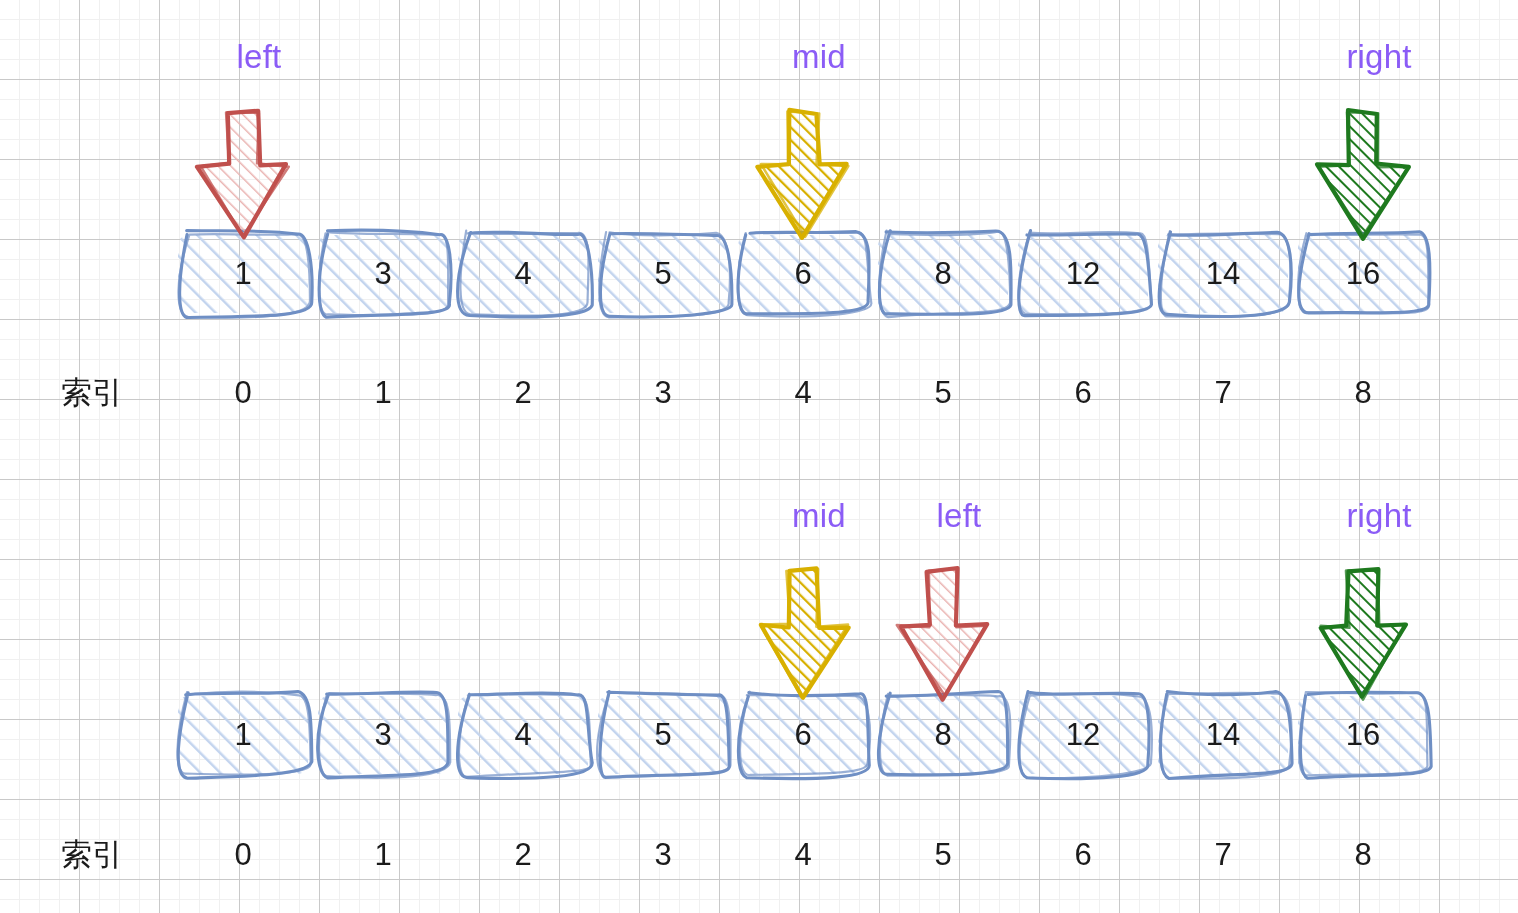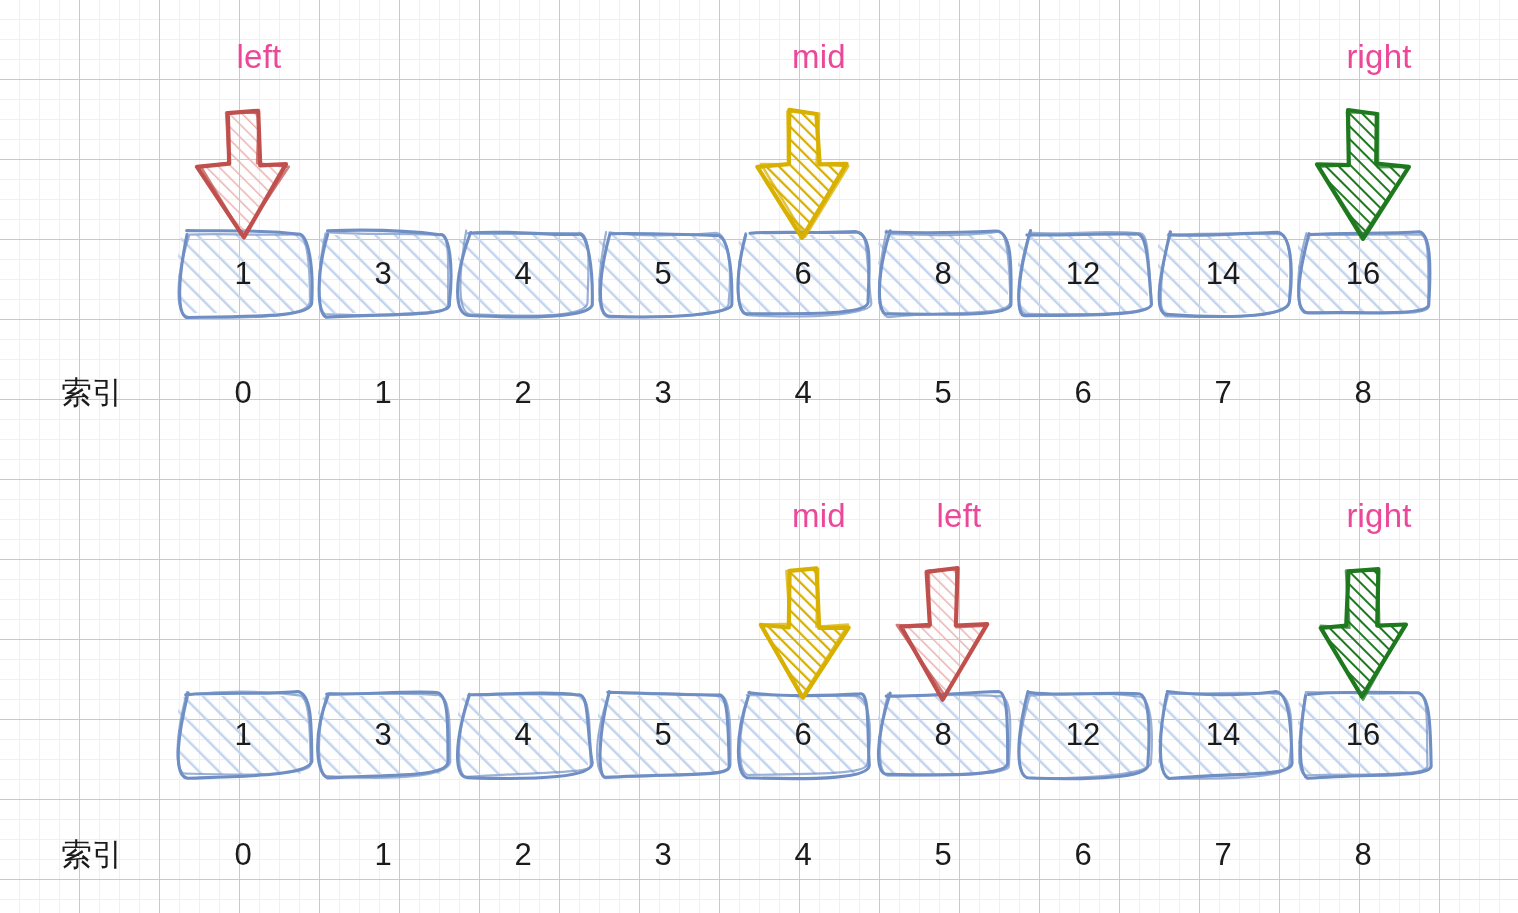--- a/index.html
+++ b/index.html
@@ -25,21 +25,21 @@
       20px 20px;
     background-position:-1px -1px,-1px -1px,-1px -1px,-1px -1px;
   }
   #stage{position:absolute;inset:0;}
   svg.layer{position:absolute;left:0;top:0;width:1518px;height:913px;overflow:visible;}
 
   
   .ptr-label{
     position:absolute;
     font-size:33px;
-    color:#ec4899;
+    color:#8b5cf6;
     white-space:nowrap;
     transform:translateX(-50%);
     letter-spacing:.2px;
     padding-left:32px;
   }
   .cell-value{
     position:absolute;
     font-size:31px;
     color:#1b1b1b;
     white-space:nowrap;

